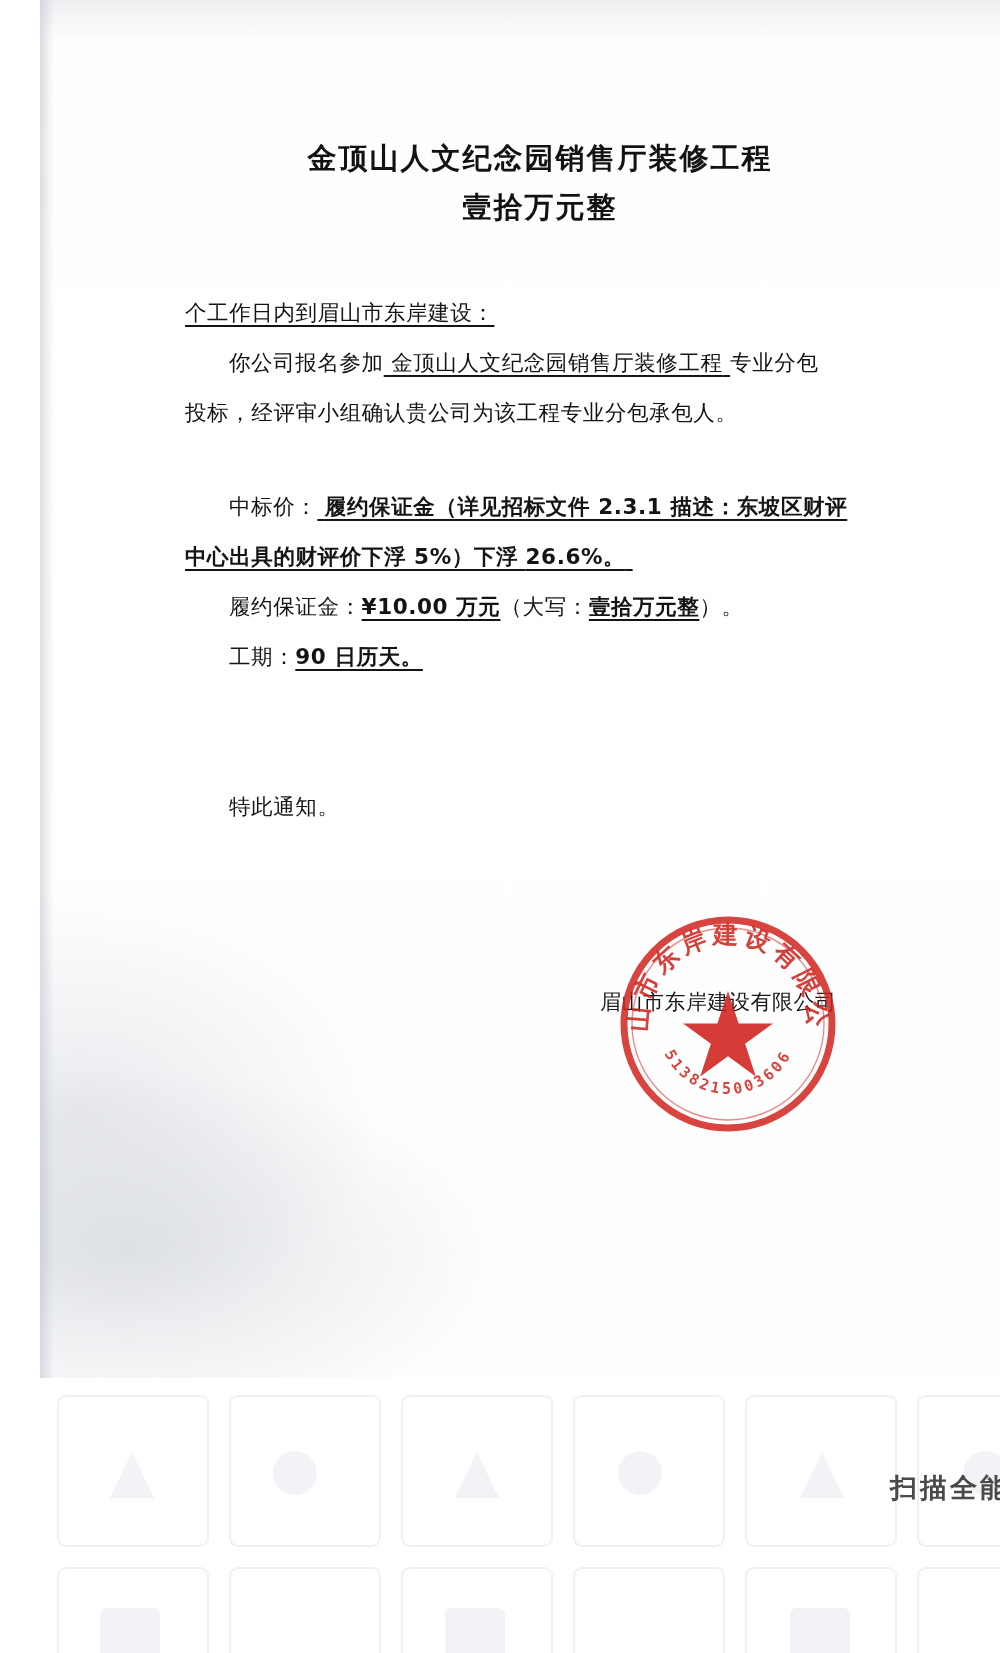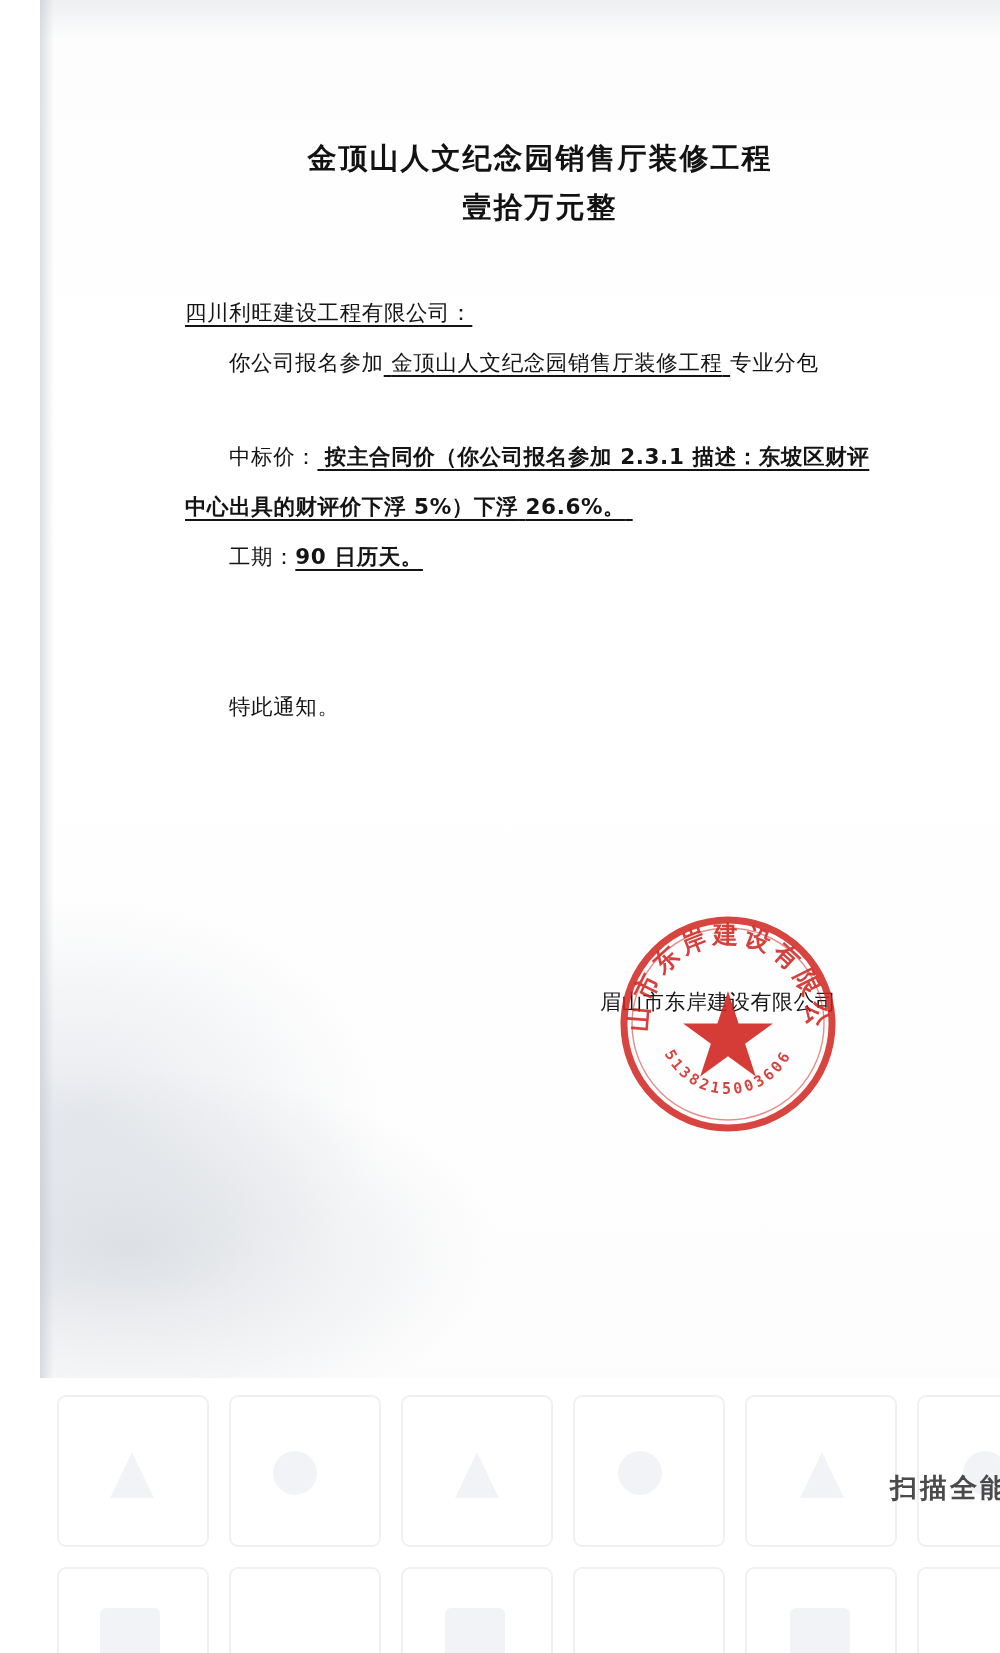--- a/index.html
+++ b/index.html
@@ -146,36 +146,40 @@
   <div class="paper-edge-right"></div>
 
   <div class="doc">
 
     <div class="title title-line1">金顶山人文纪念园销售厅装修工程</div>
     <div class="title title-line2">壹拾万元整</div>
 
     <div class="body-block">
 
       <p class="p">
-        <span class="u">四川利旺建设工程有限公司：</span>
+        <span class="u">个工作日内到眉山市东岸建设：</span>
       </p>
 
       <p class="p indent">
         <span>你公司报名参加</span><span class="u">&nbsp;</span><span class="u">金顶山人文纪念园销售厅装修工程</span><span class="u">&nbsp;</span><span>专业分包</span>
       </p>
+      <p class="p">投标，经评审小组确认贵公司为该工程专业分包承包人。</p>
 
       <div class="gap-md"></div>
 
       <p class="p indent">
-        <span>中标价：</span><span class="u">&nbsp;</span><span class="u bold">按主合同价（你公司报名参加 2.3.1 描述：东坡区财评</span>
+        <span>中标价：</span><span class="u">&nbsp;</span><span class="u bold">履约保证金（详见招标文件 2.3.1 描述：东坡区财评</span>
       </p>
       <p class="p">
         <span class="u bold">中心出具的财评价下浮 5%）下浮</span><span class="u">&nbsp;</span><span class="u bold">26.6%。</span><span class="u">&nbsp;</span>
       </p>
 
+      <p class="p indent">
+        <span>履约保证金：</span><span class="u bold">¥10.00 万元</span><span>（大写：</span><span class="u bold">壹拾万元整</span><span>）。</span>
+      </p>
 
       <p class="p indent">
         <span>工期：</span><span class="u bold">90 日历天。</span>
       </p>
 
       <div class="gap-lg"></div>
 
 
       <div class="gap-lg"></div>
 

